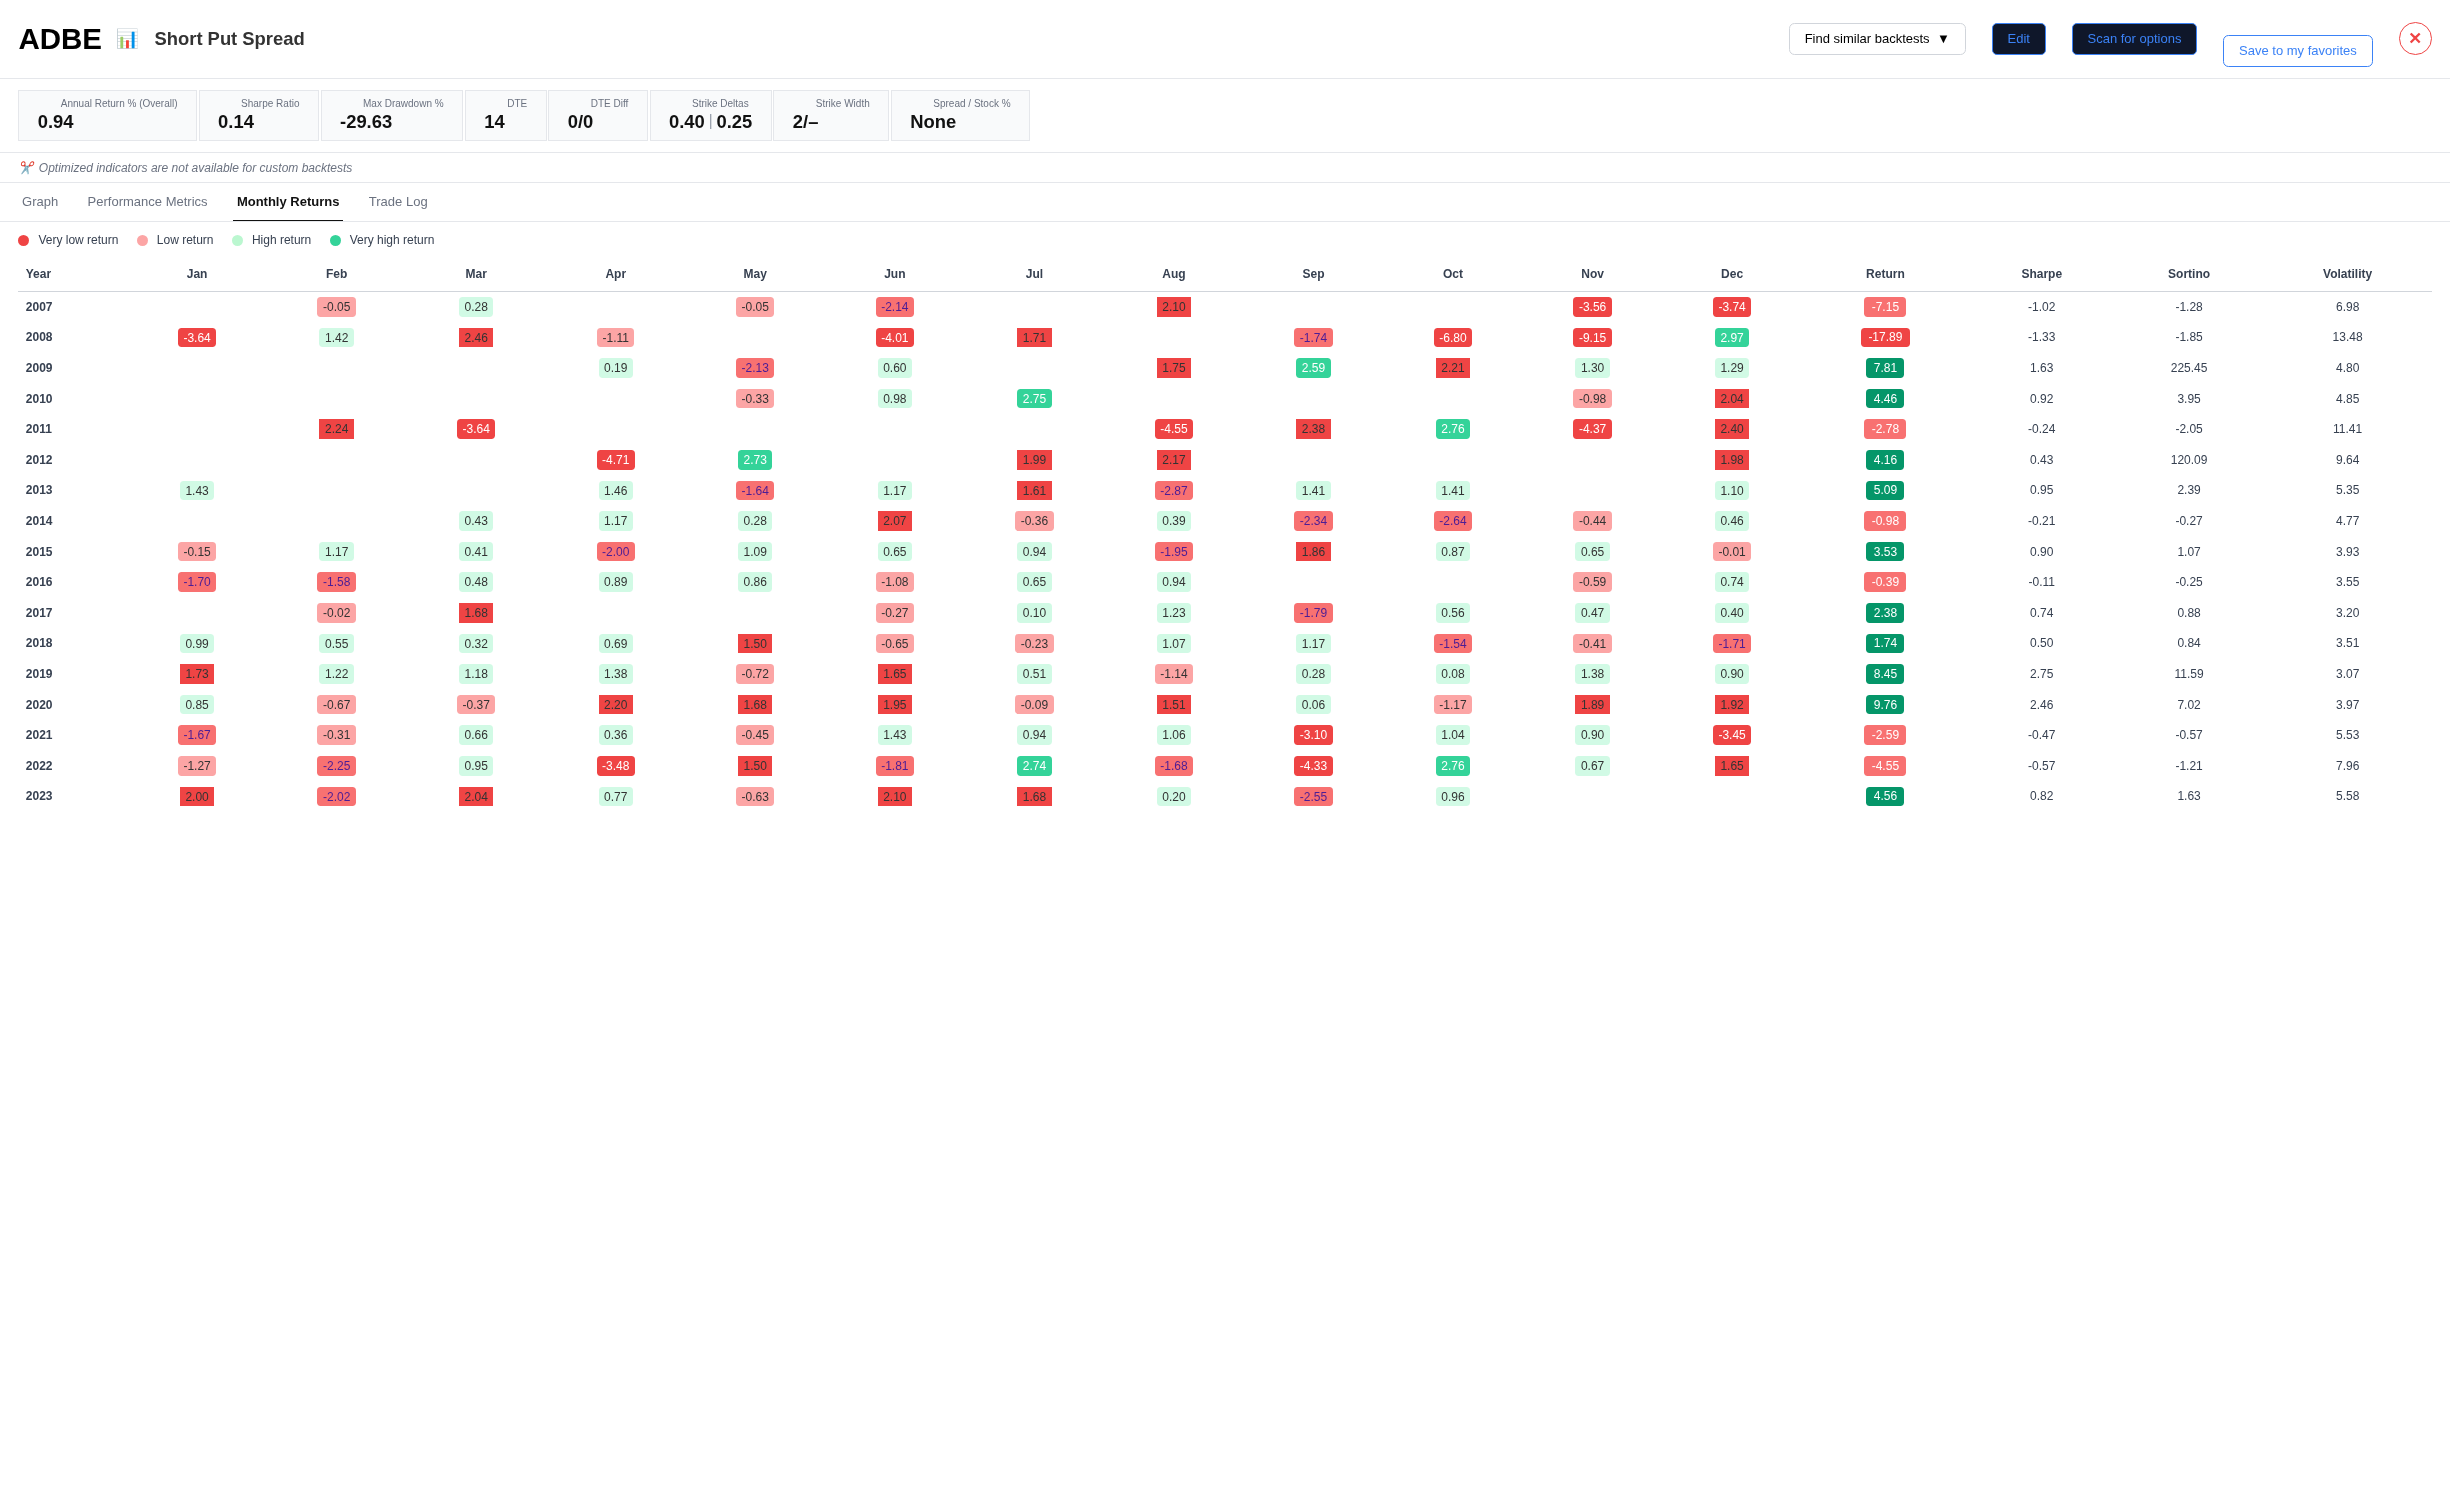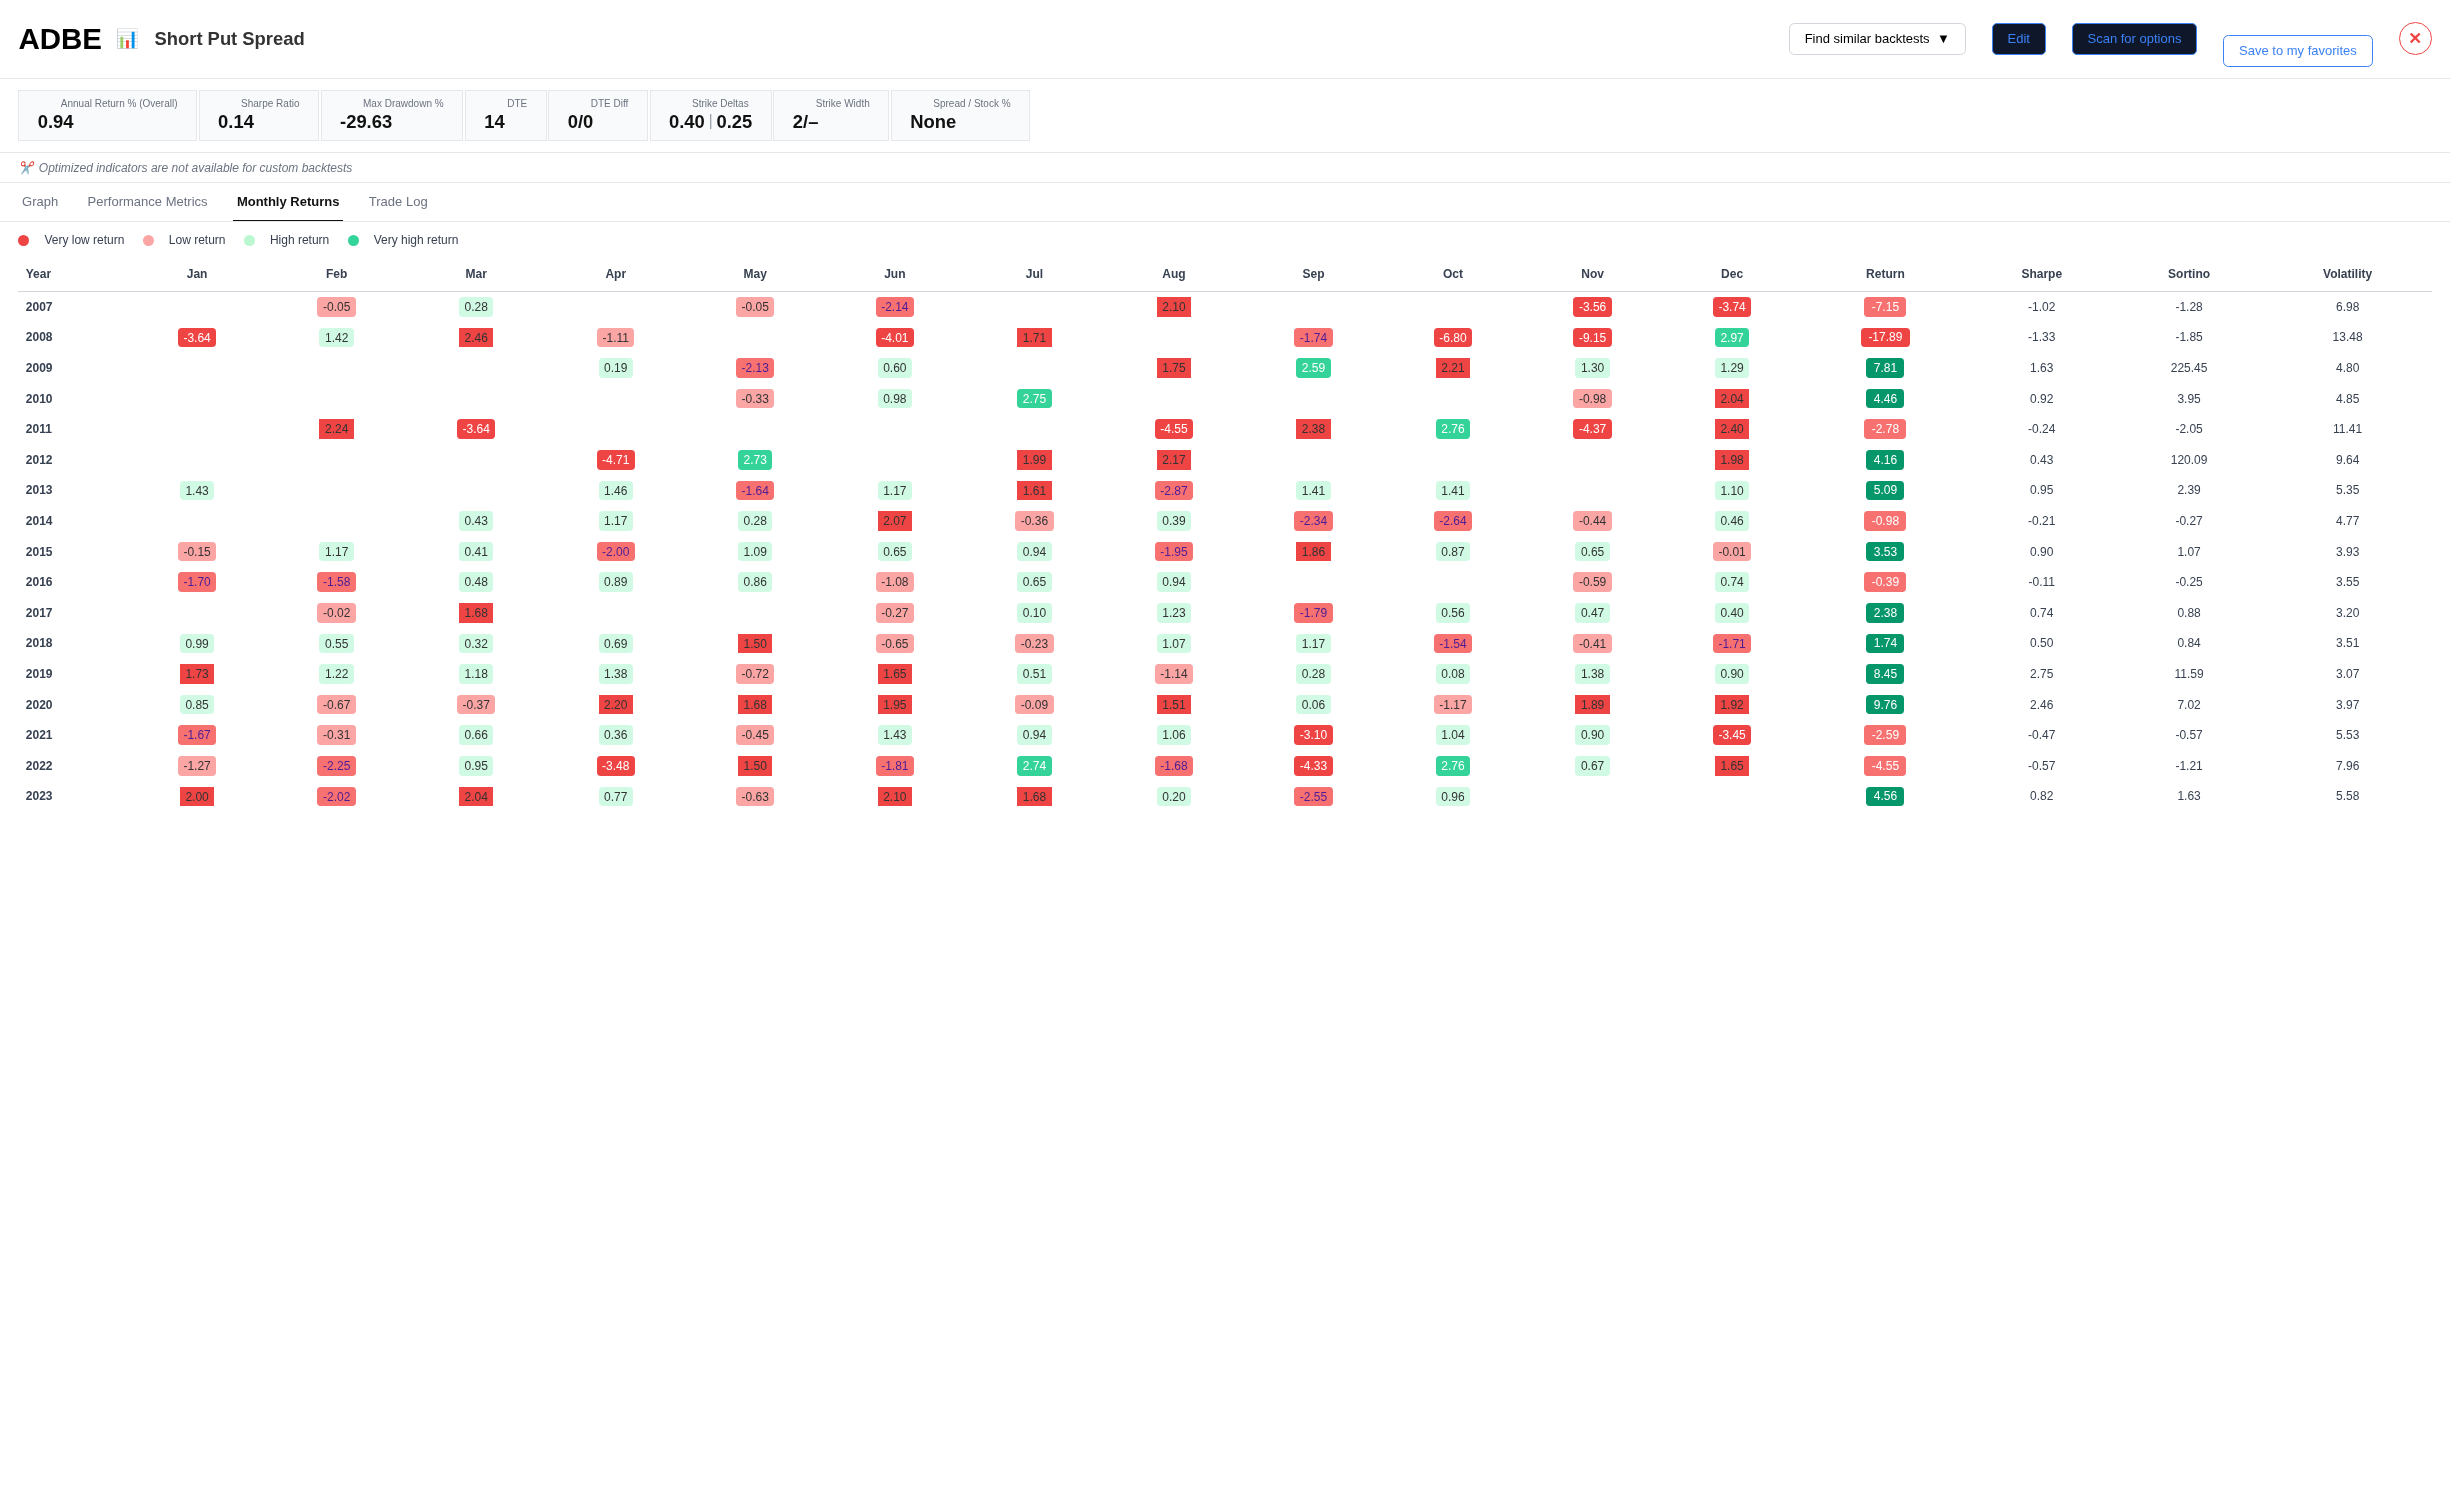--- a/index.html
+++ b/index.html
@@ -22,21 +22,21 @@
     .metric-split { display: flex; gap: 3.7px; align-items: center; }
     .metric-divider { color: #9ca3af; font-size: 16.6px; }
     
     .notice { padding: 7.4px 18.4px; display: flex; align-items: center; gap: 5.5px; font-style: italic; color: #6b7280; font-size: 12px; border-bottom: 0.9px solid #e5e7eb; }
     
     .tabs { display: flex; padding: 0 18.4px; border-bottom: 0.9px solid #e5e7eb; gap: 22px; }
     .tab { padding: 11px 3.7px; font-size: 13px; color: #6b7280; cursor: pointer; border-bottom: 1.8px solid transparent; }
     .tab.active { color: #111; border-bottom: 1.8px solid #111; font-weight: 600; }
     
     .legend { display: flex; align-items: center; gap: 18.4px; padding: 11px 18.4px; }
-    .legend-item { display: flex; align-items: center; gap: 15px; font-size: 12px; color: #374151; }
+    .legend-item { display: flex; align-items: center; gap: 9px; font-size: 12px; color: #374151; }
     .legend-dot { width: 11px; height: 11px; border-radius: 50%; }
     
     .table-container { overflow-x: auto; padding: 0 18.4px; }
     table { width: 100%; border-collapse: collapse; }
     th { padding: 9.2px 7.4px; text-align: center; font-size: 12px; font-weight: 600; color: #374151; border-bottom: 0.9px solid #d1d5db; }
     th.left { text-align: left; }
     td { padding: 5.5px 7.4px; text-align: center; font-size: 12px; color: #374151; }
     td.year { font-weight: 600; text-align: left; }
     
     .cell-red-dark { background: #ef4444; color: #fff; border-radius: 3.7px; padding: 2.8px 5.5px; }

